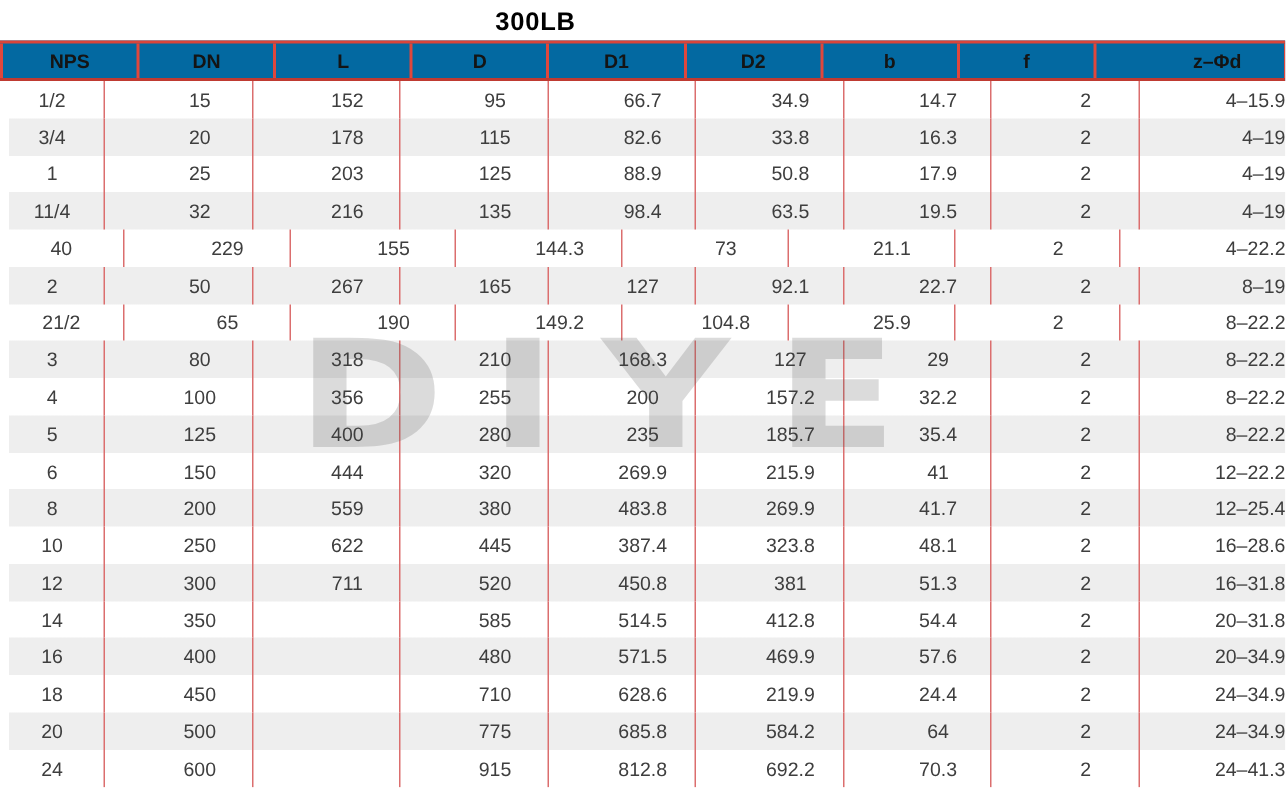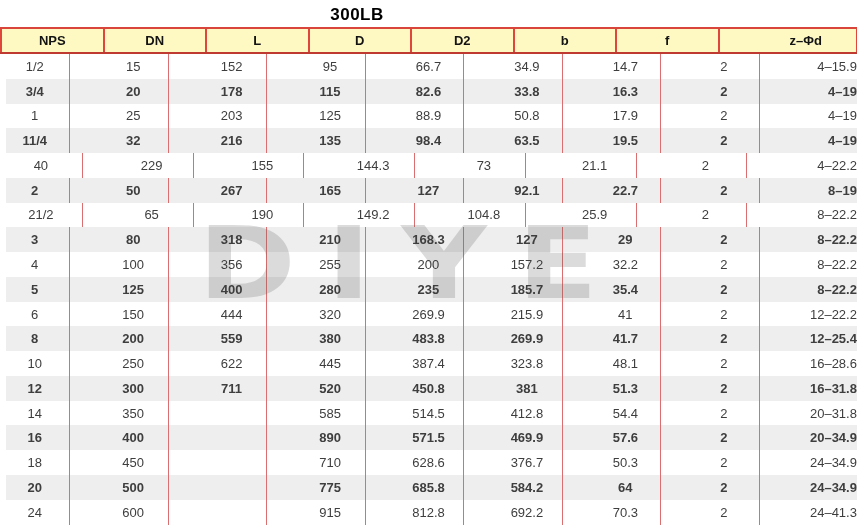--- a/index.html
+++ b/index.html
@@ -8,36 +8,36 @@
     background:#ffffff; font-family:"Liberation Sans", sans-serif;
     -webkit-font-smoothing:antialiased;
   }
   .title-wrap { width:714px; height:27px; padding-top:5px; box-sizing:border-box; text-align:center; }
   .title { font-size:17px; font-weight:bold; color:#000000; letter-spacing:0.5px; }
 
   .dim-table { width:857px; }
 
   .header-row {
     display:flex; height:27px; box-sizing:border-box;
-    background:#fef9c3;
+    background:#0369a1;
     border-top:2px solid #d9453b;
     border-bottom:2px solid #bf3a31;
   }
   .hcell {
     flex:1 1 0; box-sizing:border-box;
     display:flex; align-items:center; justify-content:center;
     font-size:13px; font-weight:bold; color:#141414;
     border-right:2px solid #e0473c;
   }
   .hcell:first-child { border-left:2px solid #e0473c; }
   .hcell:last-child { border-right:1px solid #e0473c;padding-left:36px; }
 
   .tbody { position:relative; }
   .trow { display:flex; height:24.78px; box-sizing:border-box;gap:28px; }
-  .trow.striped { background:linear-gradient(90deg, #ffffff 0 6px, #eeeeee 6px 100%);font-weight:bold; }
+  .trow.striped { background:linear-gradient(90deg, #ffffff 0 6px, #eeeeee 6px 100%); }
   .tcell {
     flex:1 1 0; box-sizing:border-box;
     display:flex; align-items:center; justify-content:center;
     font-size:13px; color:#3e3e3e;
     border-right:1.5px solid #db6e6e;
   }
   .tcell:last-child { border-right:none;justify-content:flex-end; }
   .tcell span { position:relative; z-index:3; }
 
   .watermark {
@@ -56,20 +56,21 @@
   <div class="title-wrap">
     <span class="title">300LB</span>
   </div>
 
   <div class="dim-table">
     <div class="header-row" id="header-row">
         <div class="hcell">NPS</div>
         <div class="hcell">DN</div>
         <div class="hcell">L</div>
         <div class="hcell">D</div>
+        <div class="hcell">D1</div>
         <div class="hcell">D2</div>
         <div class="hcell">b</div>
         <div class="hcell">f</div>
         <div class="hcell">z–Φd</div>
       </div>
     <div class="tbody" id="table-body">
       <div class="watermark">DIYE</div>
     <div class="trow">
           <div class="tcell">
             <span>1/2</span>
@@ -503,21 +504,21 @@
           <div class="tcell">
             <span>16</span>
           </div>
           <div class="tcell">
             <span>400</span>
           </div>
           <div class="tcell">
             <span></span>
           </div>
           <div class="tcell">
-            <span>890</span>
+            <span>480</span>
           </div>
           <div class="tcell">
             <span>571.5</span>
           </div>
           <div class="tcell">
             <span>469.9</span>
           </div>
           <div class="tcell">
             <span>57.6</span>
           </div>
@@ -538,24 +539,24 @@
           <div class="tcell">
             <span></span>
           </div>
           <div class="tcell">
             <span>710</span>
           </div>
           <div class="tcell">
             <span>628.6</span>
           </div>
           <div class="tcell">
-            <span>376.7</span>
-          </div>
-          <div class="tcell">
-            <span>50.3</span>
+            <span>219.9</span>
+          </div>
+          <div class="tcell">
+            <span>24.4</span>
           </div>
           <div class="tcell">
             <span>2</span>
           </div>
           <div class="tcell">
             <span>24–34.9</span>
           </div>
         </div>
         <div class="trow striped">
           <div class="tcell">

